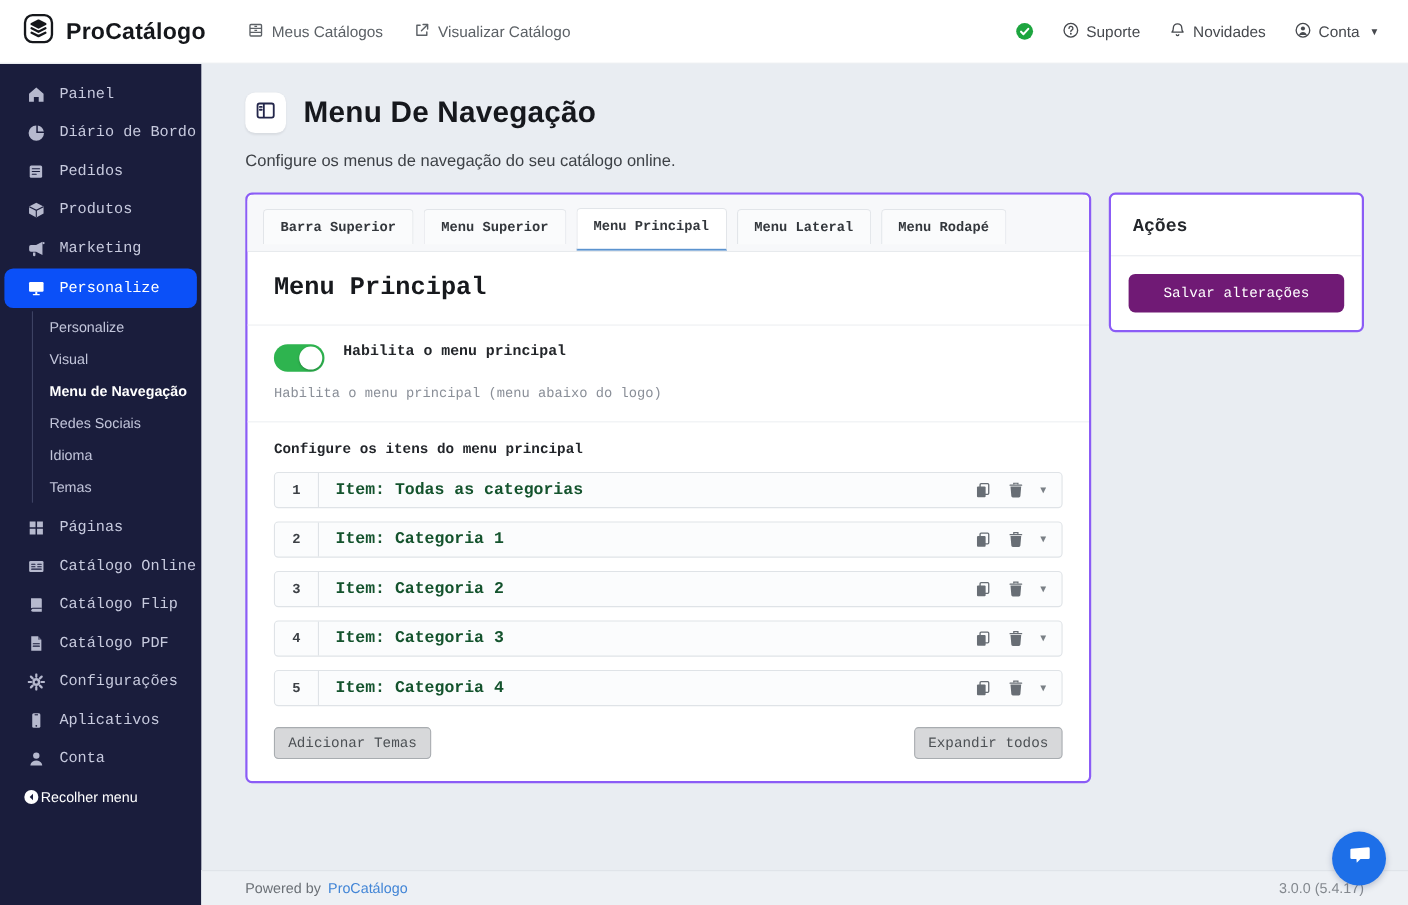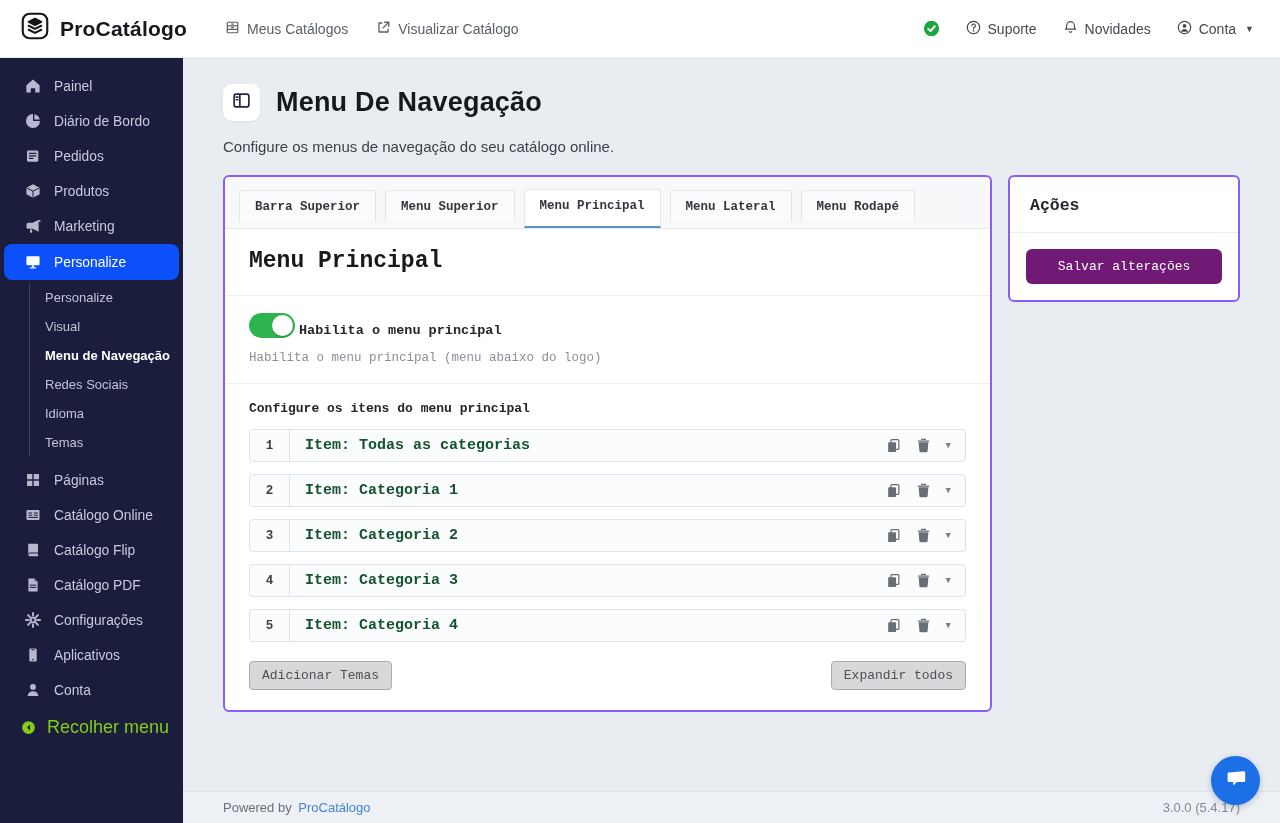--- a/index.html
+++ b/index.html
@@ -13,28 +13,28 @@
   .hnav { display:flex; gap:28px; margin-left:38px; }
   .hlink { display:flex; align-items:center; gap:7px; font-size:14px; color:#5c6166; cursor:pointer; }
   .hlink .ic-wrap svg { width:15px; height:15px; }
   .hright { margin-left:auto; display:flex; gap:26px; align-items:center; }
   .hright .hlink { color:#46494e; }
   .status-dot svg { width:17px; height:17px; display:block; }
   .caret-sm { font-size:9px; color:#46494e; margin-left:2px; }
 
   
   .sidebar { position:absolute; top:58px; left:0; bottom:0; width:183px; background:#1a1d3c; padding-top:10px; overflow:hidden; }
-  .snav-item { display:flex; align-items:center; gap:13px; padding:9px 10px 9px 21px; margin:1px 4px; border-radius:8px; color:#c7cade; font-size:13.8px; cursor:pointer; white-space:nowrap; }
+  .snav-item { display:flex; align-items:center; gap:13px; padding:9px 10px 9px 21px; margin:1px 4px; border-radius:8px; color:#c7cade; font-size:13.8px; cursor:pointer; white-space:nowrap;font-family:Liberation Mono, monospace; }
   .snav-item .ic-wrap svg { width:16px; height:16px; display:block; opacity:.9; }
   .snav-item.active { background:#0b50f8; color:#fff; padding-top:10px; padding-bottom:10px; }
   .snav-item.active .ic-wrap svg { opacity:1; }
   .sub-wrap { margin:3px 0 6px 29px; border-left:1px solid #3d4263; padding-left:15px; }
   .sub-item { padding:7px 0; font-size:13px; color:#c2c5da; cursor:pointer; white-space:nowrap; }
   .sub-item.active { color:#fff; font-weight:700; }
-  .collapse-item { display:flex; align-items:center; gap:11px; padding:8px 10px 8px 21px; margin-top:2px; color:#84cc16; font-size:18px; cursor:pointer; }
+  .collapse-item { display:flex; align-items:center; gap:1px; padding:8px 10px 8px 21px; margin-top:2px; color:#ffffff; font-size:13px; cursor:pointer; }
   .collapse-item .ic-wrap svg { width:15px; height:15px; display:block; }
 
   
   .main { position:absolute; top:58px; left:183px; right:0; bottom:0; }
   .page-head { padding:26px 40px 0; }
   .title-row { display:flex; align-items:center; gap:16px; }
   .title-icon { width:37px; height:37px; background:#fff; border-radius:9px; display:flex; align-items:center; justify-content:center; box-shadow:0 1px 2px rgba(20,24,40,.08); }
   .title-icon svg { width:19px; height:19px; }
   h1 { font-size:27px; font-weight:800; color:#16181d; letter-spacing:.2px; }
   .subtitle { margin-top:17px; font-size:15px; color:#3d4146; }
@@ -44,21 +44,21 @@
   .main-card { width:769px; }
 
   .tabs { display:flex; gap:9px; padding:12px 14px 0 14px; background:#f7f8fa; border-bottom:1px solid #e5e8ec; border-radius:6px 6px 0 0; align-items:flex-end; }
   .tab { padding:9px 15px 8px; font-size:12.5px; font-weight:700; color:#33373c; background:#fafbfc; border:1px solid #e2e5e9; border-bottom:none; border-radius:4px 4px 0 0; margin-bottom:6px; cursor:pointer; white-space:nowrap; }
   .tab.active { background:#fff; margin-bottom:0; padding-bottom:13px; border-bottom:2px solid #5b93cf; border-radius:4px 4px 0 0; }
 
   .section-heading { padding:19px 24px 21px; border-bottom:1px solid #edeff2; }
   h2 { font-size:23px; font-weight:800; color:#17191d; }
 
   .section-toggle { padding:17px 24px 18px; border-bottom:1px solid #edeff2; }
-  .toggle-row { display:flex; align-items:flex-end; gap:4px; }
+  .toggle-row { display:flex; align-items:flex-start; gap:17px; }
   .switch { width:46px; height:25px; border-radius:13px; background:#2eb44f; position:relative; cursor:pointer; flex:0 0 auto; }
   .switch .knob { position:absolute; top:2px; right:2px; width:21px; height:21px; background:#fff; border-radius:50%; box-shadow:0 1px 2px rgba(0,0,0,.25); }
   .toggle-label { font-size:13.5px; font-weight:700; color:#23262a; }
   .toggle-help { margin-top:13px; font-size:12.5px; color:#8a8f98; }
 
   .section-items { padding:15px 24px 20px; }
   .items-label { font-size:13px; font-weight:700; color:#22252a; margin:2px 0 13px; }
   .item-row { display:flex; align-items:stretch; height:33px; border:1px solid #dfe3e7; border-radius:4px; background:#fbfcfd; margin-bottom:12px; }
   .row-num { width:40px; display:flex; align-items:center; justify-content:center; border-right:1px solid #dfe3e7; font-size:12.5px; font-weight:700; color:#3c4045; }
   .row-label { flex:1; display:flex; align-items:center; padding:0 15px; font-size:15px; font-weight:700; color:#14532d; }

